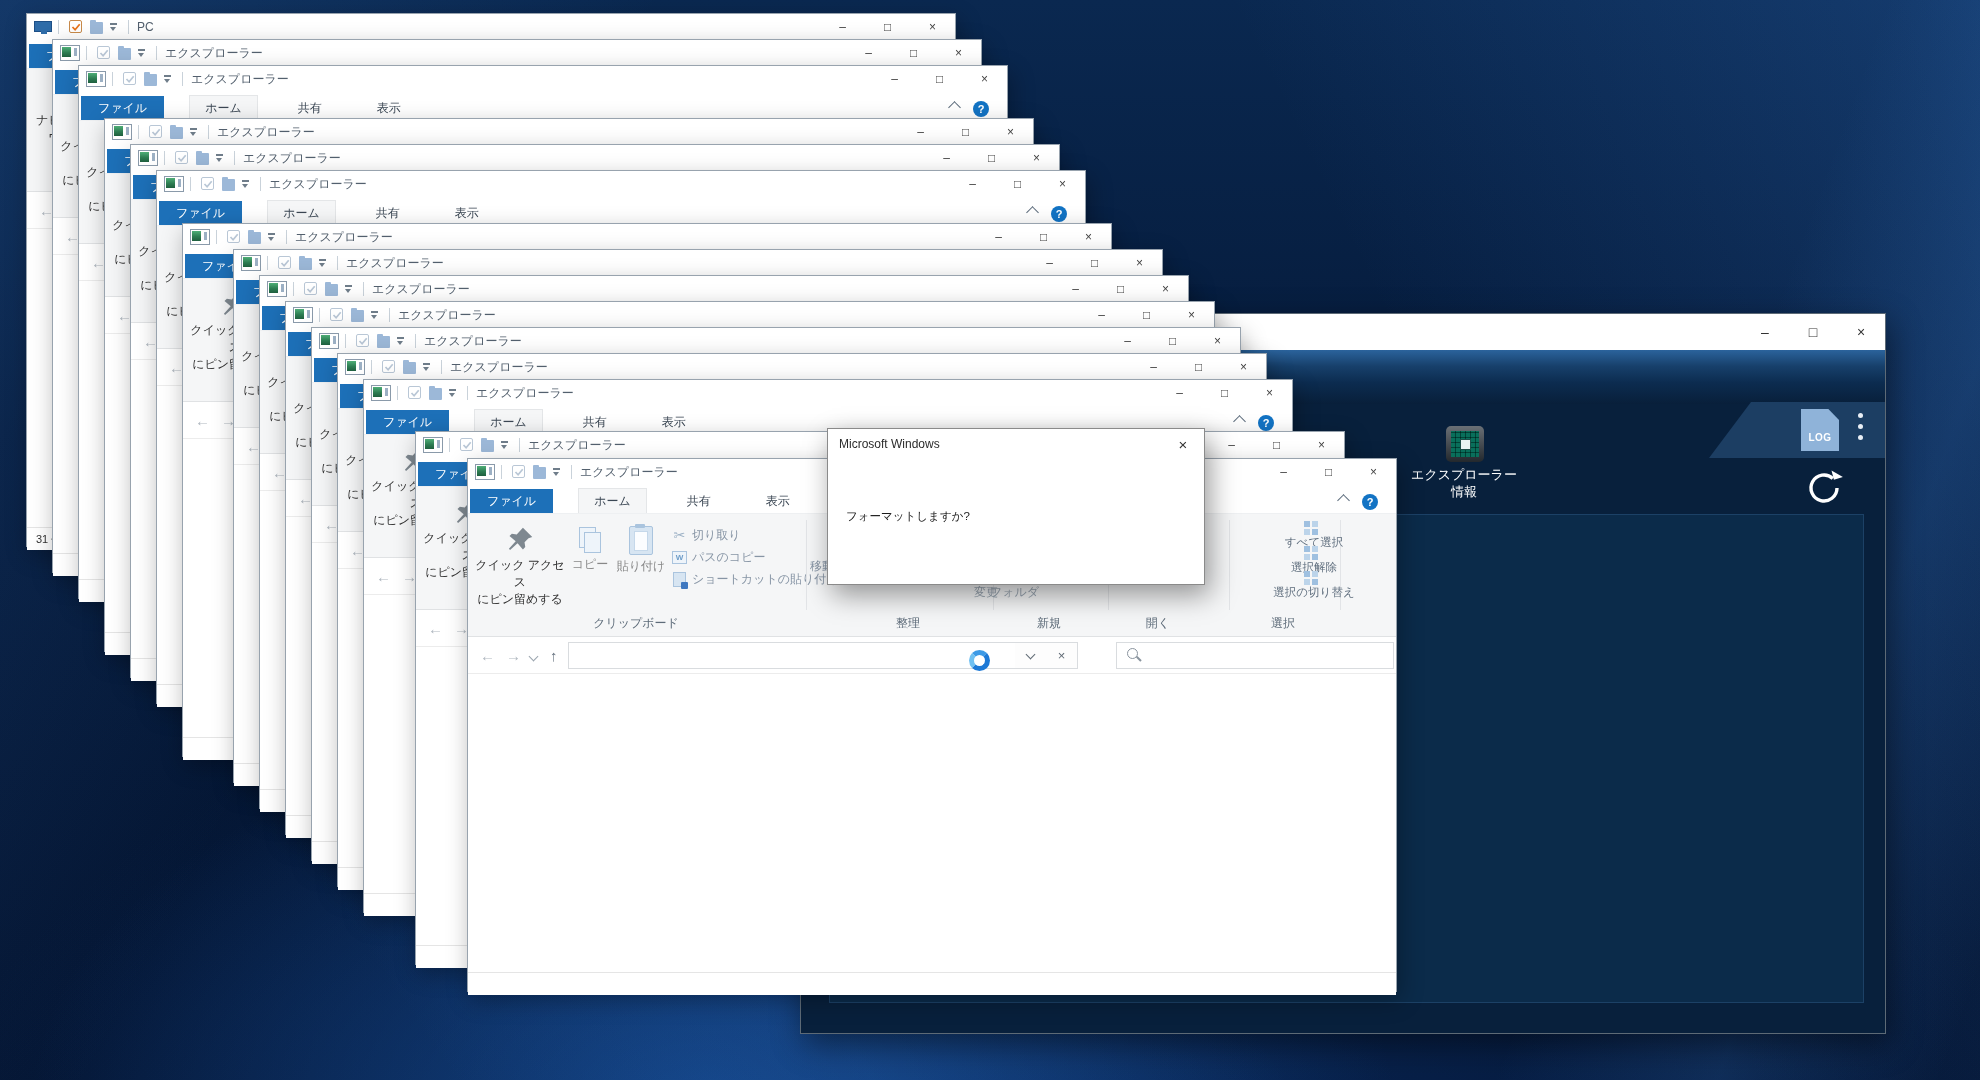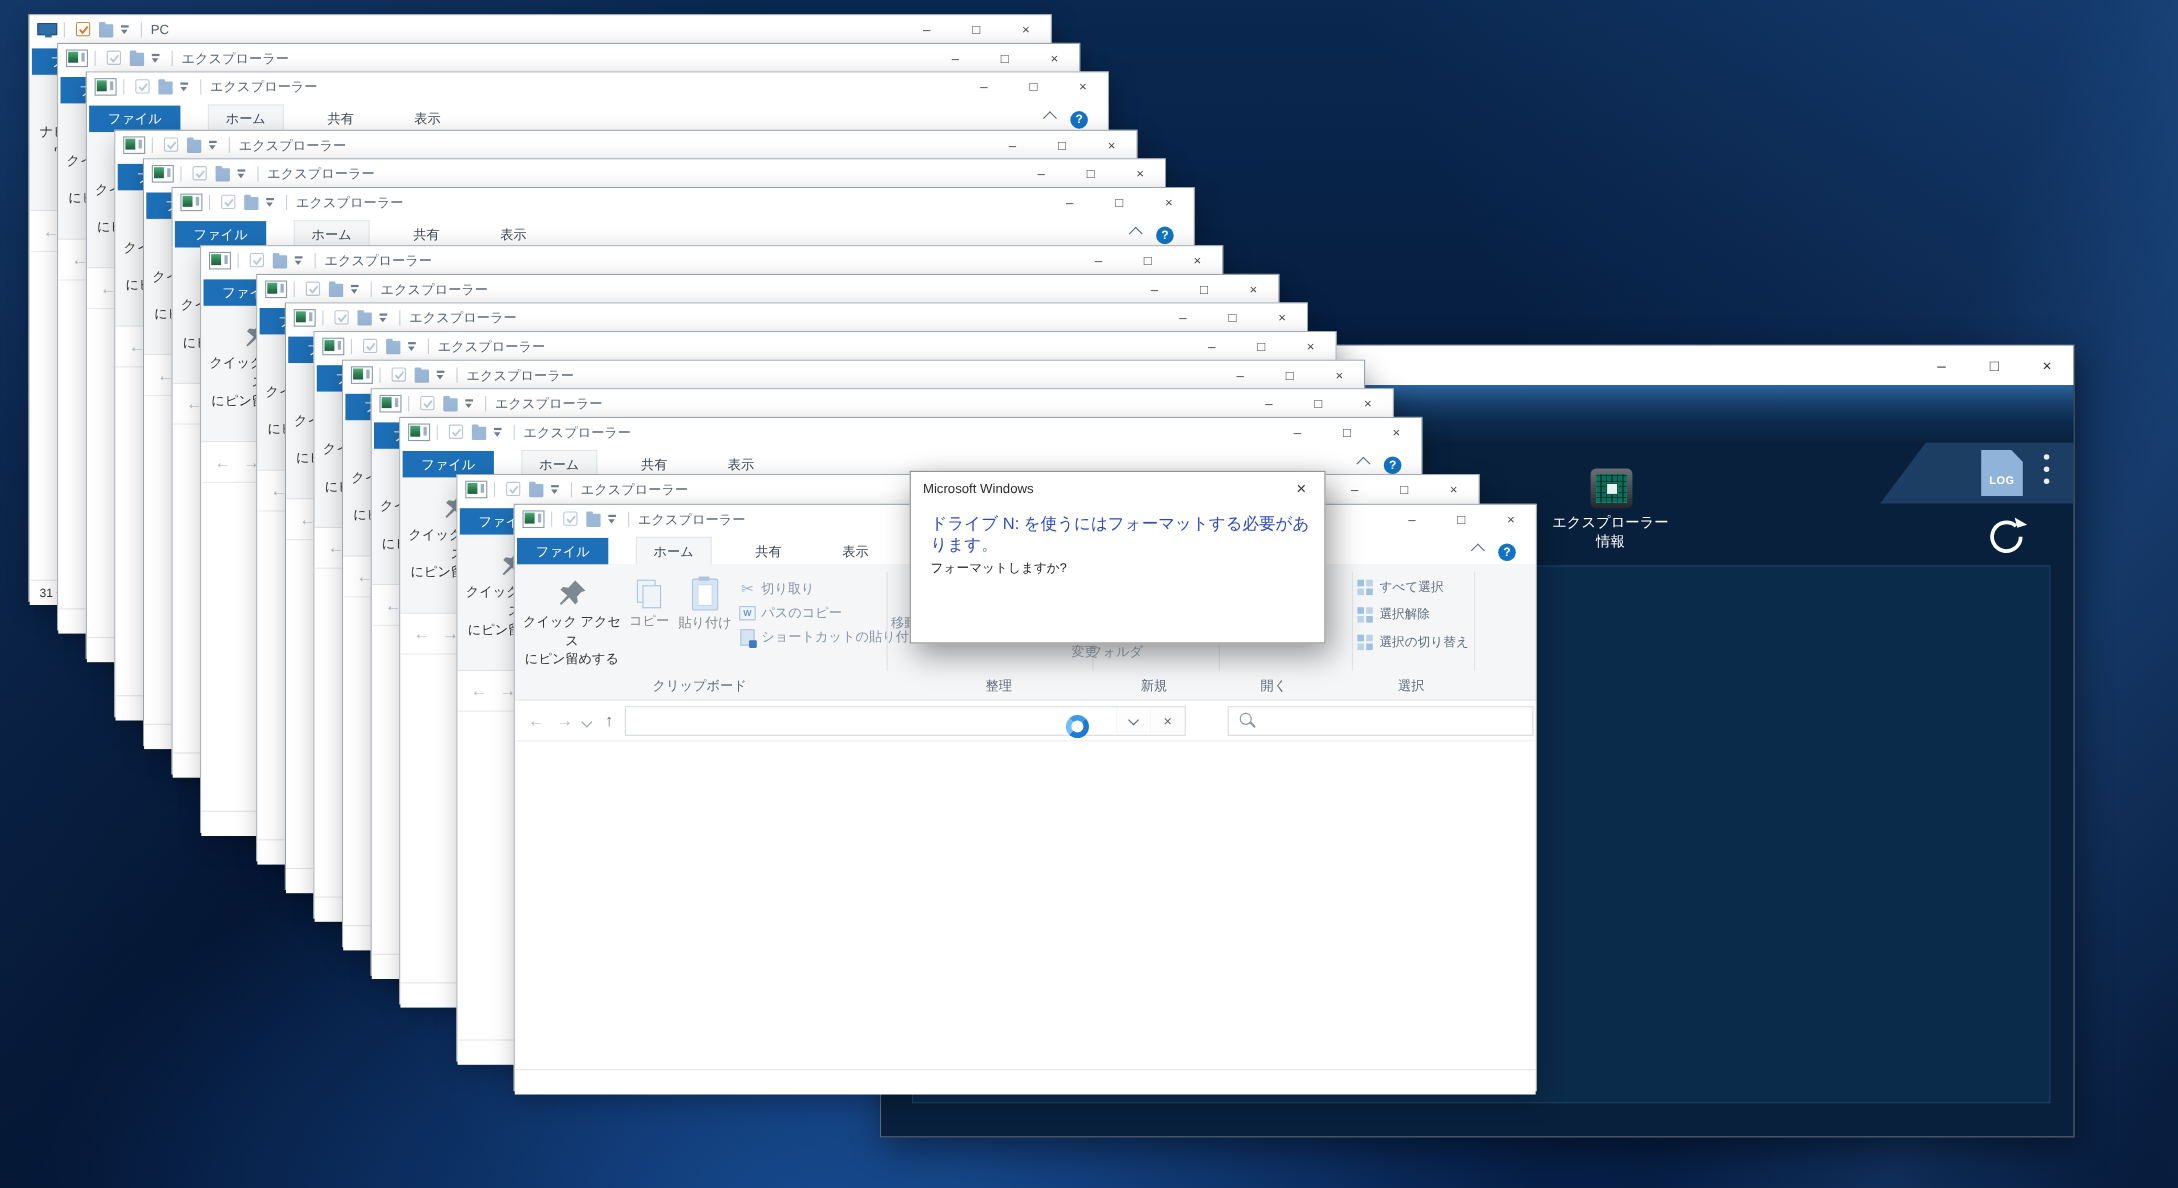--- a/index.html
+++ b/index.html
@@ -99,21 +99,21 @@
   .sic-cut{color:#9db2c6;font-size:14px;}
   .sic-path{width:13px;height:11px;background:#eef4fa;border:1px solid #aac4de;color:#6d9cc8;font-size:8px;
     line-height:11px;text-align:center;font-weight:bold;}
   .sic-short{width:11px;height:13px;background:#d7e5f2;border:1px solid #aac4de;position:relative;}
   .sic-short:after{content:"";position:absolute;right:-3px;bottom:-3px;width:7px;height:7px;background:#3f78c0;border-radius:1px;}
   .movelab{position:absolute;left:342px;top:44px;font-size:12px;color:#8795a5;}
   .frag{position:absolute;top:70px;font-size:12px;color:#9aa6b2;margin-left:16px;}
   .frag.f1{left:490px;} .frag.f2{left:506px;}
   .glabel{position:absolute;bottom:4px;transform:translateX(-50%);font-size:12px;color:#5d6b79;white-space:nowrap;}
   .selgrp{position:absolute;left:766px;top:7px;width:160px;}
-  .selrow{display:flex;align-items:center;height:25px;font-size:11.5px;color:#5f6e7e;white-space:nowrap;}
+  .selrow{display:flex;align-items:center;height:25px;font-size:11.5px;color:#5f6e7e;white-space:nowrap;flex-direction:column;}
   .selrow .gic{width:14px;height:14px;margin-right:6px;flex:0 0 auto;
     background:
       linear-gradient(#9fc0e0,#9fc0e0) 0 0/6px 6px no-repeat,
       linear-gradient(#bcd4ea,#bcd4ea) 8px 0/6px 6px no-repeat,
       linear-gradient(#bcd4ea,#bcd4ea) 0 8px/6px 6px no-repeat,
       linear-gradient(#9fc0e0,#9fc0e0) 8px 8px/6px 6px no-repeat;}
   .navrow{position:relative;height:36px;background:#fff;border-bottom:1px solid #ececec;}
   .nicon{position:absolute;top:0;height:36px;display:flex;align-items:center;font-size:15px;color:#b0b8c0;}
   .n-back{left:12px;} .n-fwd{left:38px;} .n-up{left:82px;color:#6a7683;}
   .n-drop{left:62px;top:16px;position:absolute;width:6px;height:6px;border-right:1.4px solid #9aa4ae;
@@ -1975,16 +1975,15 @@
       <div class="xbody"></div>
       <div class="statusbar">
         <span></span>
       </div>
     </div>
     <div id="fmtdlg">
     <div class="dtbar">
       <span class="dttl">Microsoft Windows</span>
       <span class="dclose">×</span>
     </div>
-    <div class="dmsg">ドライブ N: を使うにはフォーマットする必要があります。</div>
     <div class="dsub">フォーマットしますか?</div>
   </div>
 </div>
 
 </body></html>

